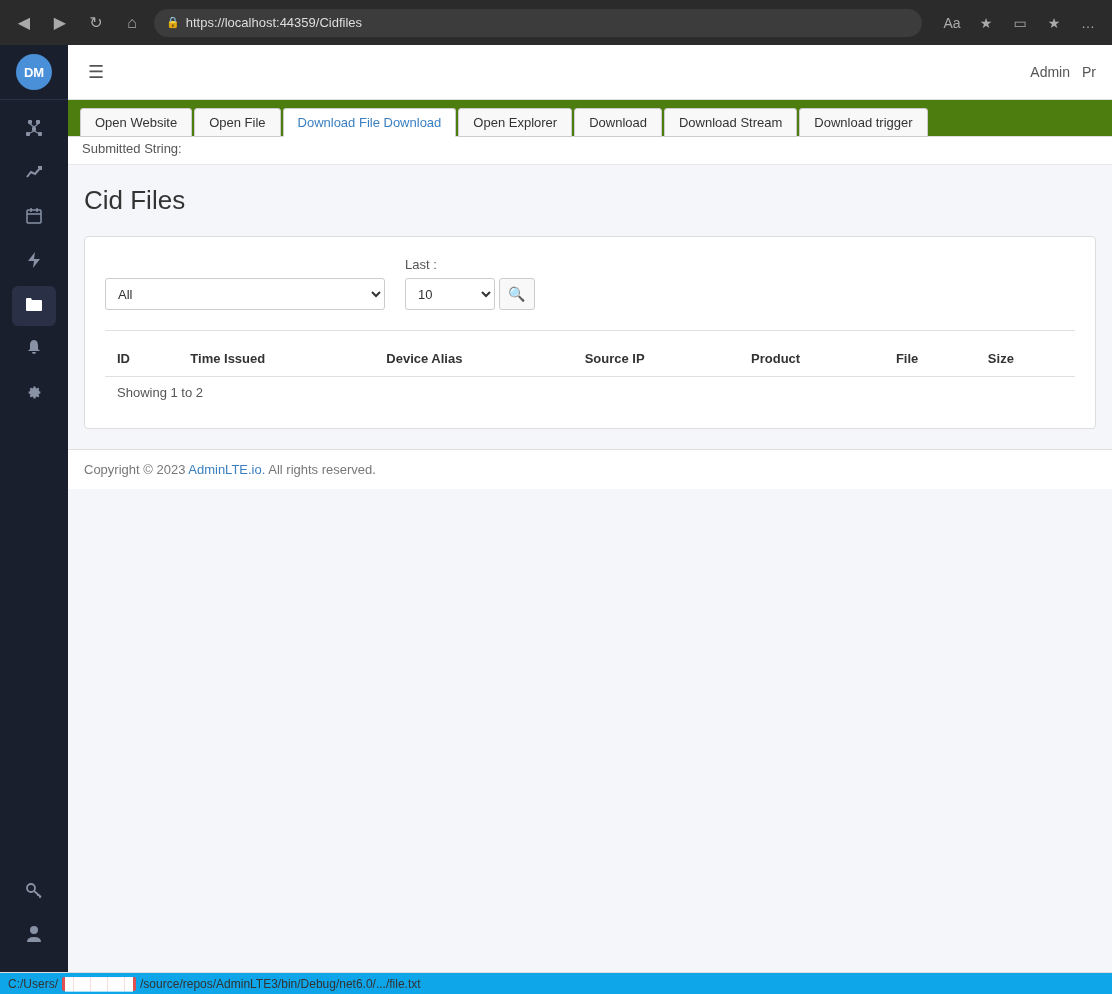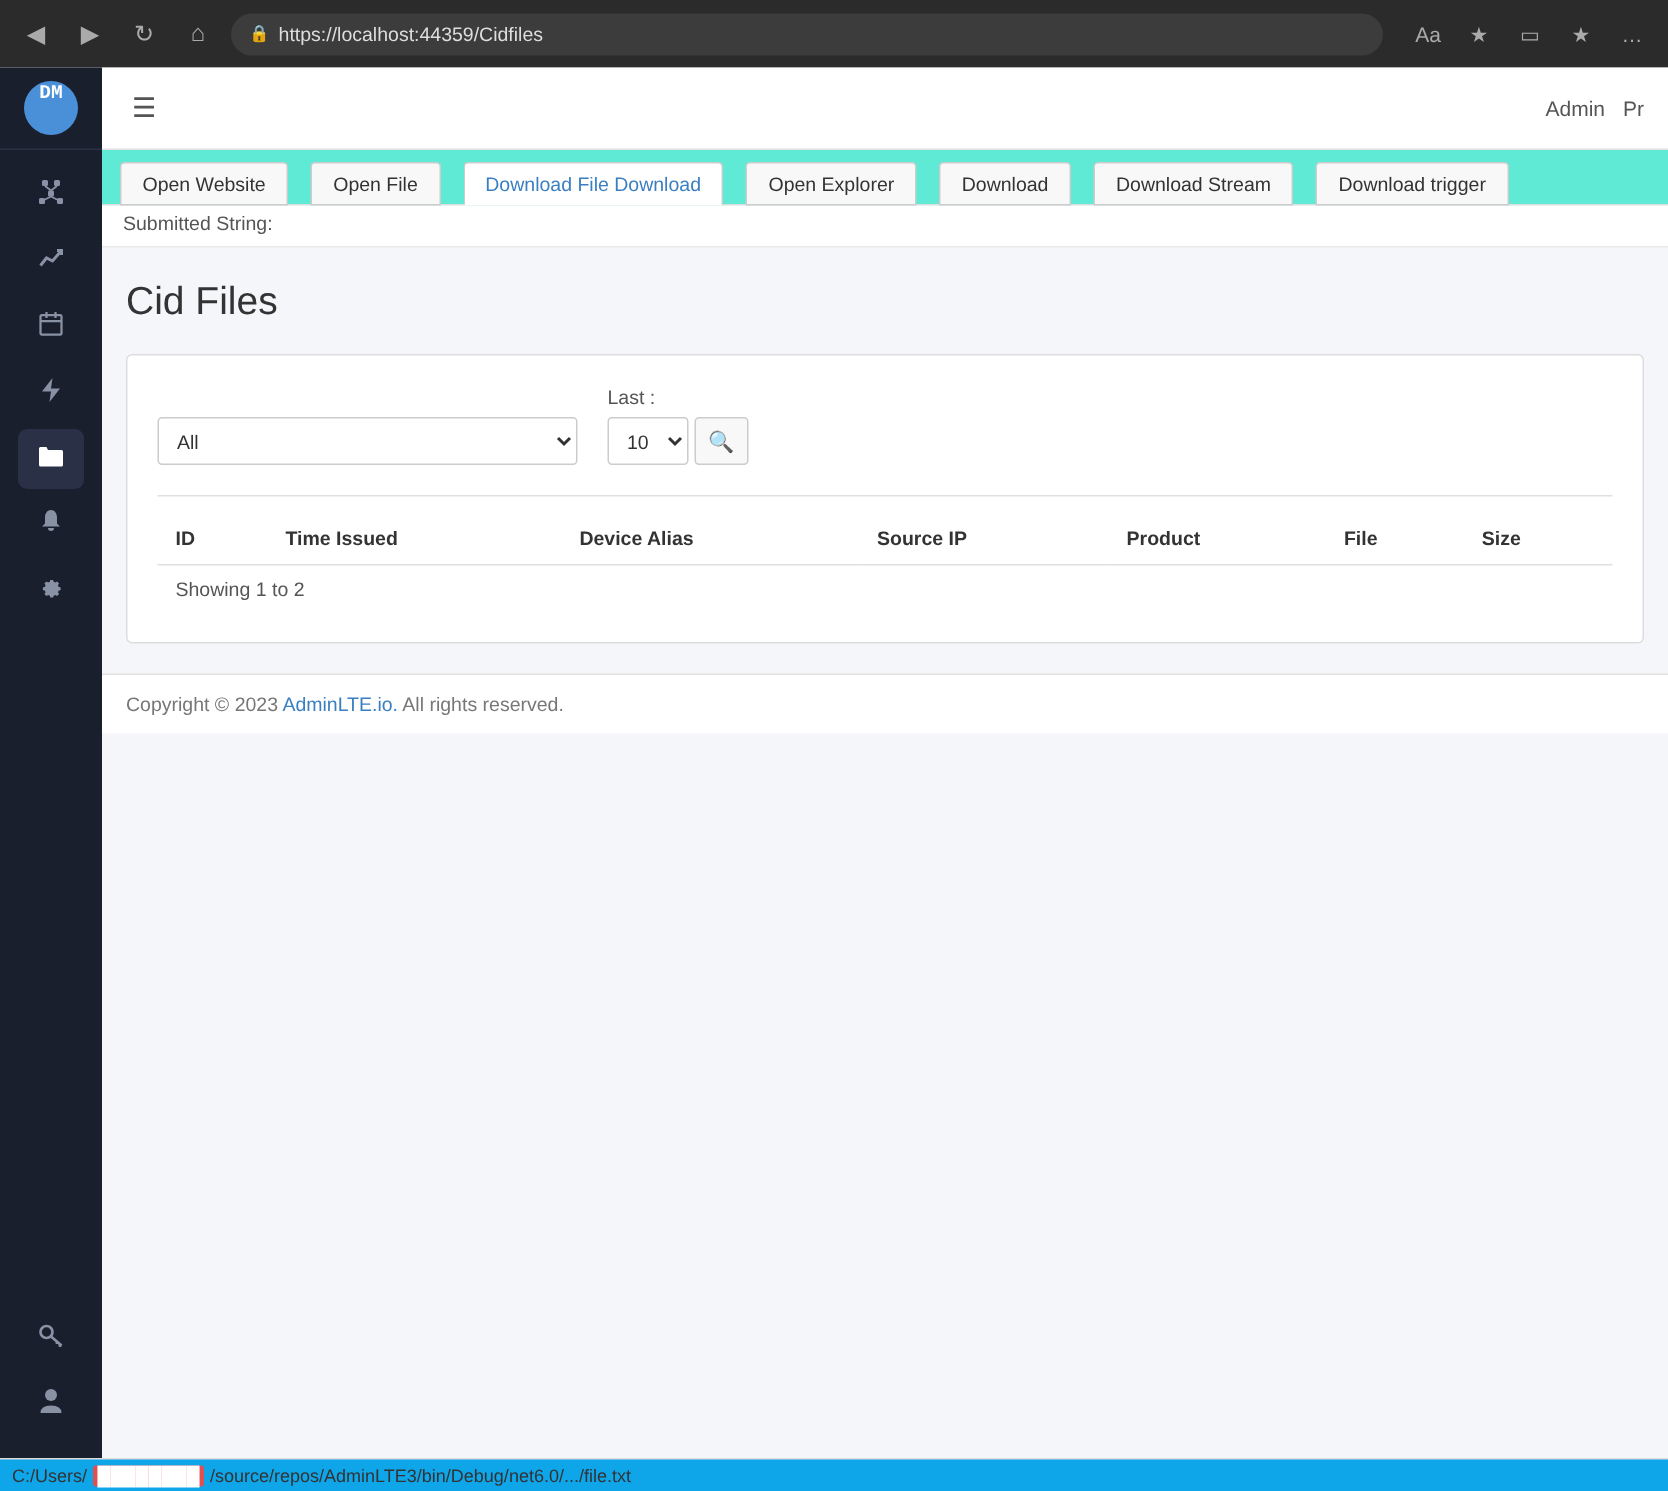--- a/index.html
+++ b/index.html
@@ -77,25 +77,24 @@
       background: #1a1f2e;
       display: flex;
       align-items: center;
       justify-content: center;
       border-bottom: 1px solid #2a3045;
     }
     .sidebar-logo-circle {
       width: 36px; height: 36px;
       border-radius: 50%;
       background: #4a90d9;
-      display: flex; align-items: flex-start; justify-content: center;
+      display: flex; align-items: center; justify-content: center;
       color: white;
       font-weight: bold;
       font-size: 13px;
-      font-family: Liberation Mono, monospace;
     }
     .sidebar-nav {
       display: flex;
       flex-direction: column;
       align-items: center;
       padding-top: 10px;
       gap: 4px;
       flex: 1;
     }
     .sidebar-item {
@@ -162,24 +161,24 @@
 
     
     .page-content {
       flex: 1;
       overflow-y: auto;
       padding: 0;
     }
 
     
     .nav-tabs {
-      background: #5eead4;
+      background: #4d7c0f;
       padding: 8px 12px 0 12px;
       display: flex;
-      gap: 15px;
+      gap: 2px;
       flex-wrap: wrap;
       border-bottom: 1px solid #ddd;
     }
     .nav-tab {
       padding: 6px 14px;
       border: 1px solid #ccc;
       background: #f8f8f8;
       border-radius: 3px 3px 0 0;
       font-size: 13px;
       cursor: pointer;
@@ -247,21 +246,21 @@
       font-size: 13px;
       color: #333;
       background: #fff;
       cursor: pointer;
       padding: 0 8px;
     }
     .device-alias-select {
       width: 280px;
     }
     .last-select {
-      width: 54px;
+      width: 90px;
     }
     .search-btn {
       height: 32px;
       width: 36px;
       background: #f8f8f8;
       border: 1px solid #ccc;
       border-radius: 3px;
       cursor: pointer;
       font-size: 14px;
       color: #555;

